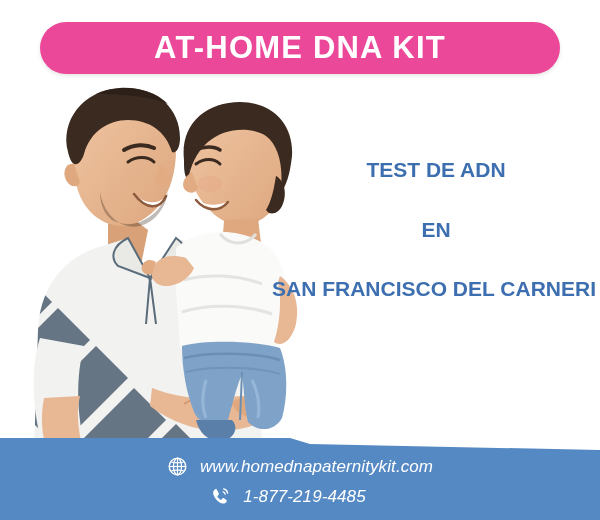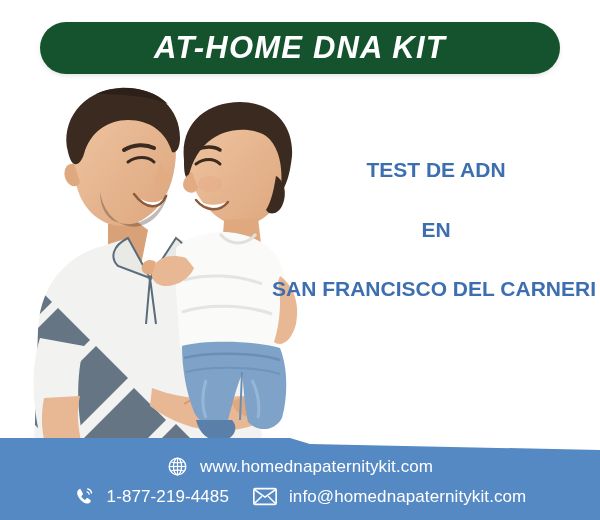--- a/index.html
+++ b/index.html
@@ -16,24 +16,23 @@
     font-family: "Liberation Sans", sans-serif;
   }
 
   
   #header-banner {
     position: absolute;
     left: 40px;
     top: 22px;
     width: 520px;
     height: 52px;
-    background: #14532d;
+    background: #ec4899;
     border-radius: 26px;
     box-shadow: 0 2px 4px rgba(0,0,0,0.10);
-    font-style: italic;
   }
   #header-title {
     position: absolute;
     left: 0;
     top: 0;
     width: 100%;
     height: 52px;
     line-height: 52px;
     text-align: center;
     color: #ffffff;
@@ -98,20 +97,21 @@
     top: 0;
     width: 600px;
     height: 90px;
     color: #ffffff;
   }
   .footer-row {
     position: absolute;
     display: flex;
     align-items: center;
     white-space: nowrap;
+    font-style: italic;
   }
   #footer-row-website {
     left: 0;
     top: 26px;
     width: 600px;
     justify-content: center;
   }
   #footer-row-contact {
     left: 0;
     top: 56px;
@@ -291,28 +291,18 @@
           <span class="footer-icon">
             <svg width="21" height="21" viewBox="0 0 24 24" xmlns="http://www.w3.org/2000/svg">
               <path d="M7.6 3.2 C6.2 3.2 4.4 4.6 3.8 6.4 C3.1 8.6 4.2 11.8 6.6 14.8 C9 17.8 12.3 19.9 14.7 20.1 C16.6 20.3 18.6 18.9 19.1 17.4 C19.4 16.5 19 16 18.1 15.4 L15.9 14 C15.1 13.5 14.5 13.7 14 14.4 L13.2 15.5 C12.9 15.9 12.5 16 12 15.7 C10.9 15.1 9.6 13.9 8.7 12.6 C8.3 12 8.3 11.6 8.7 11.2 L9.7 10.3 C10.3 9.7 10.4 9.1 10 8.4 L8.8 6 C8.4 5.1 8.2 4.7 7.6 4.6 Z" fill="#ffffff"></path>
               <path d="M15.6 3.4 C17.9 3.9 19.6 5.7 20.1 8" fill="none" stroke="#ffffff" stroke-width="1.5" stroke-linecap="round"></path>
               <path d="M15 6.8 C16.2 7.2 17 8 17.3 9.2" fill="none" stroke="#ffffff" stroke-width="1.5" stroke-linecap="round"></path>
             </svg>
           </span>
           <span class="footer-text">1-877-219-4485</span>
         </div>
 
-        <div class="footer-item" id="footer-email-item">
-          <span class="footer-icon">
-            <svg width="24" height="19" viewBox="0 0 26 19" xmlns="http://www.w3.org/2000/svg">
-              <rect x="0.9" y="0.9" width="24.2" height="17.2" rx="1.6" fill="none" stroke="#ffffff" stroke-width="1.8"></rect>
-              <path d="M1.6 2 L13 10.2 L24.4 2" fill="none" stroke="#ffffff" stroke-width="1.8" stroke-linejoin="round"></path>
-              <path d="M1.6 17 L9.6 9.2 M24.4 17 L16.4 9.2" fill="none" stroke="#ffffff" stroke-width="1.6"></path>
-            </svg>
-          </span>
-          <span class="footer-text">info@homednapaternitykit.com</span>
-        </div>
       </div>
 
     </div>
   </div>
 
 </div>
 
 </body></html>

